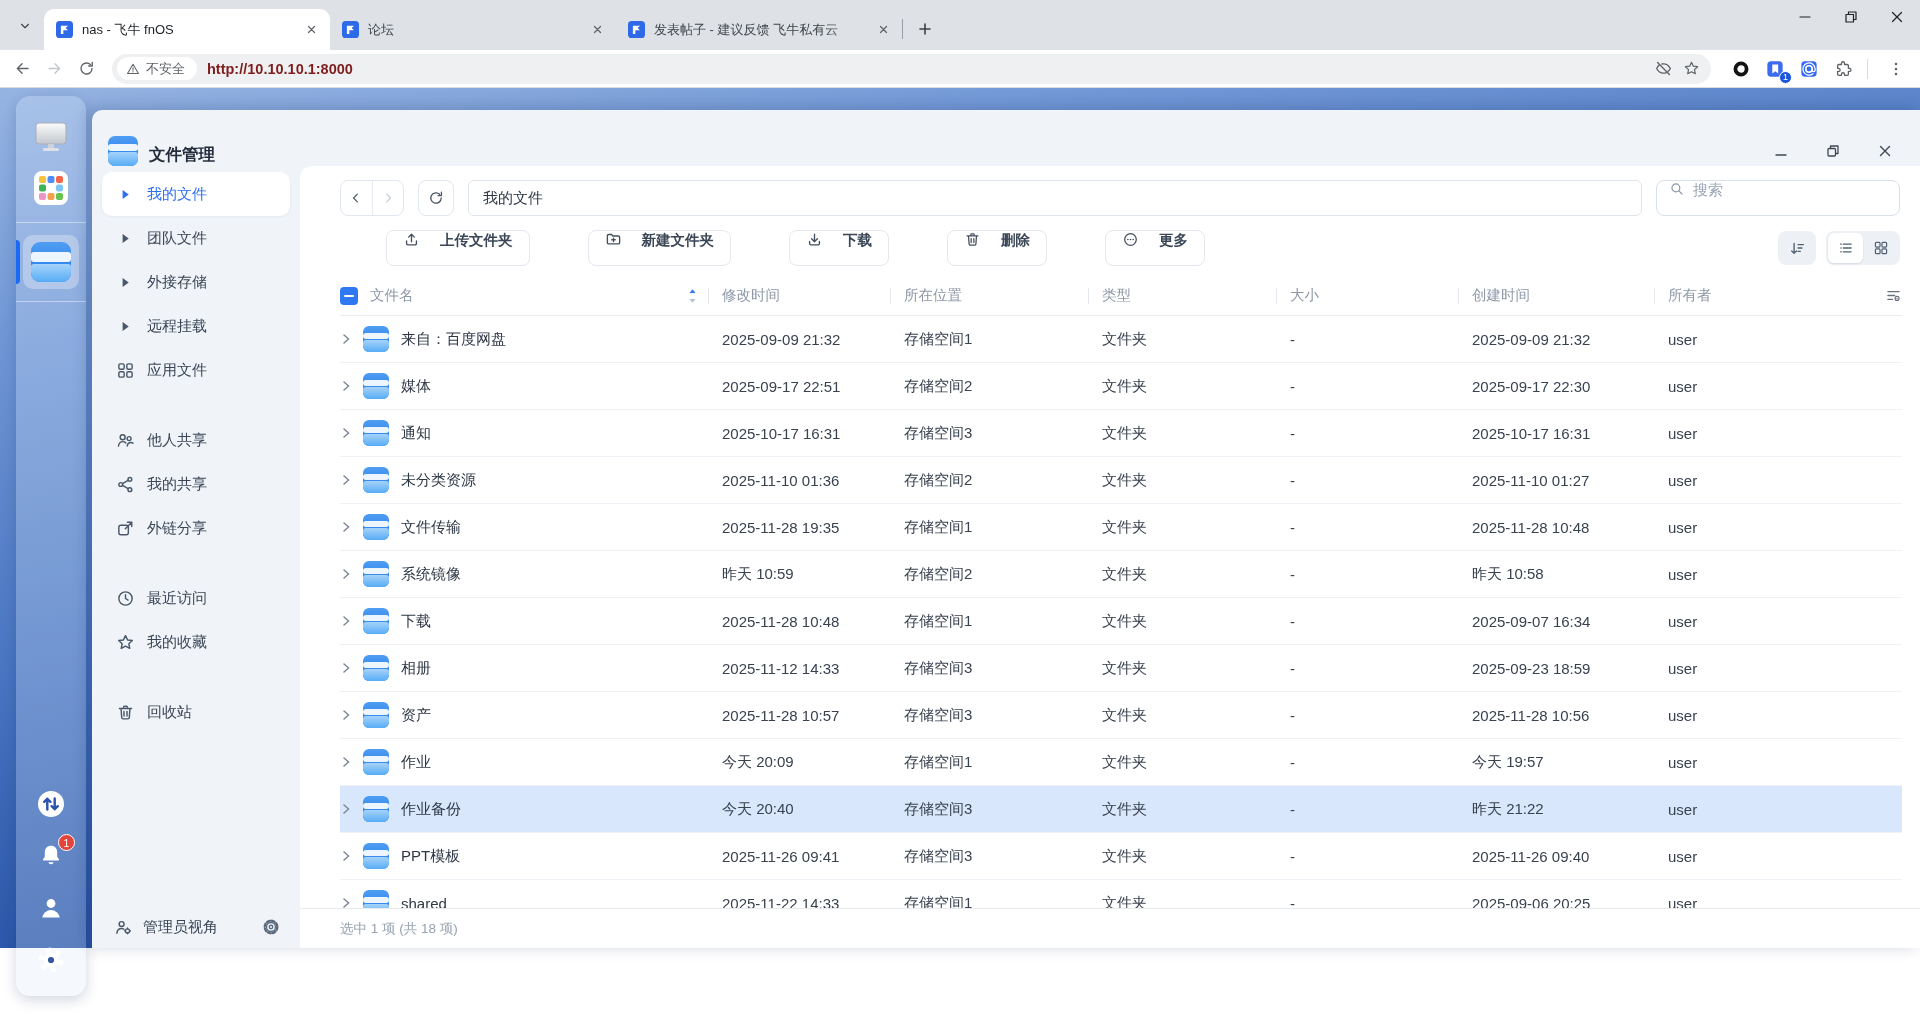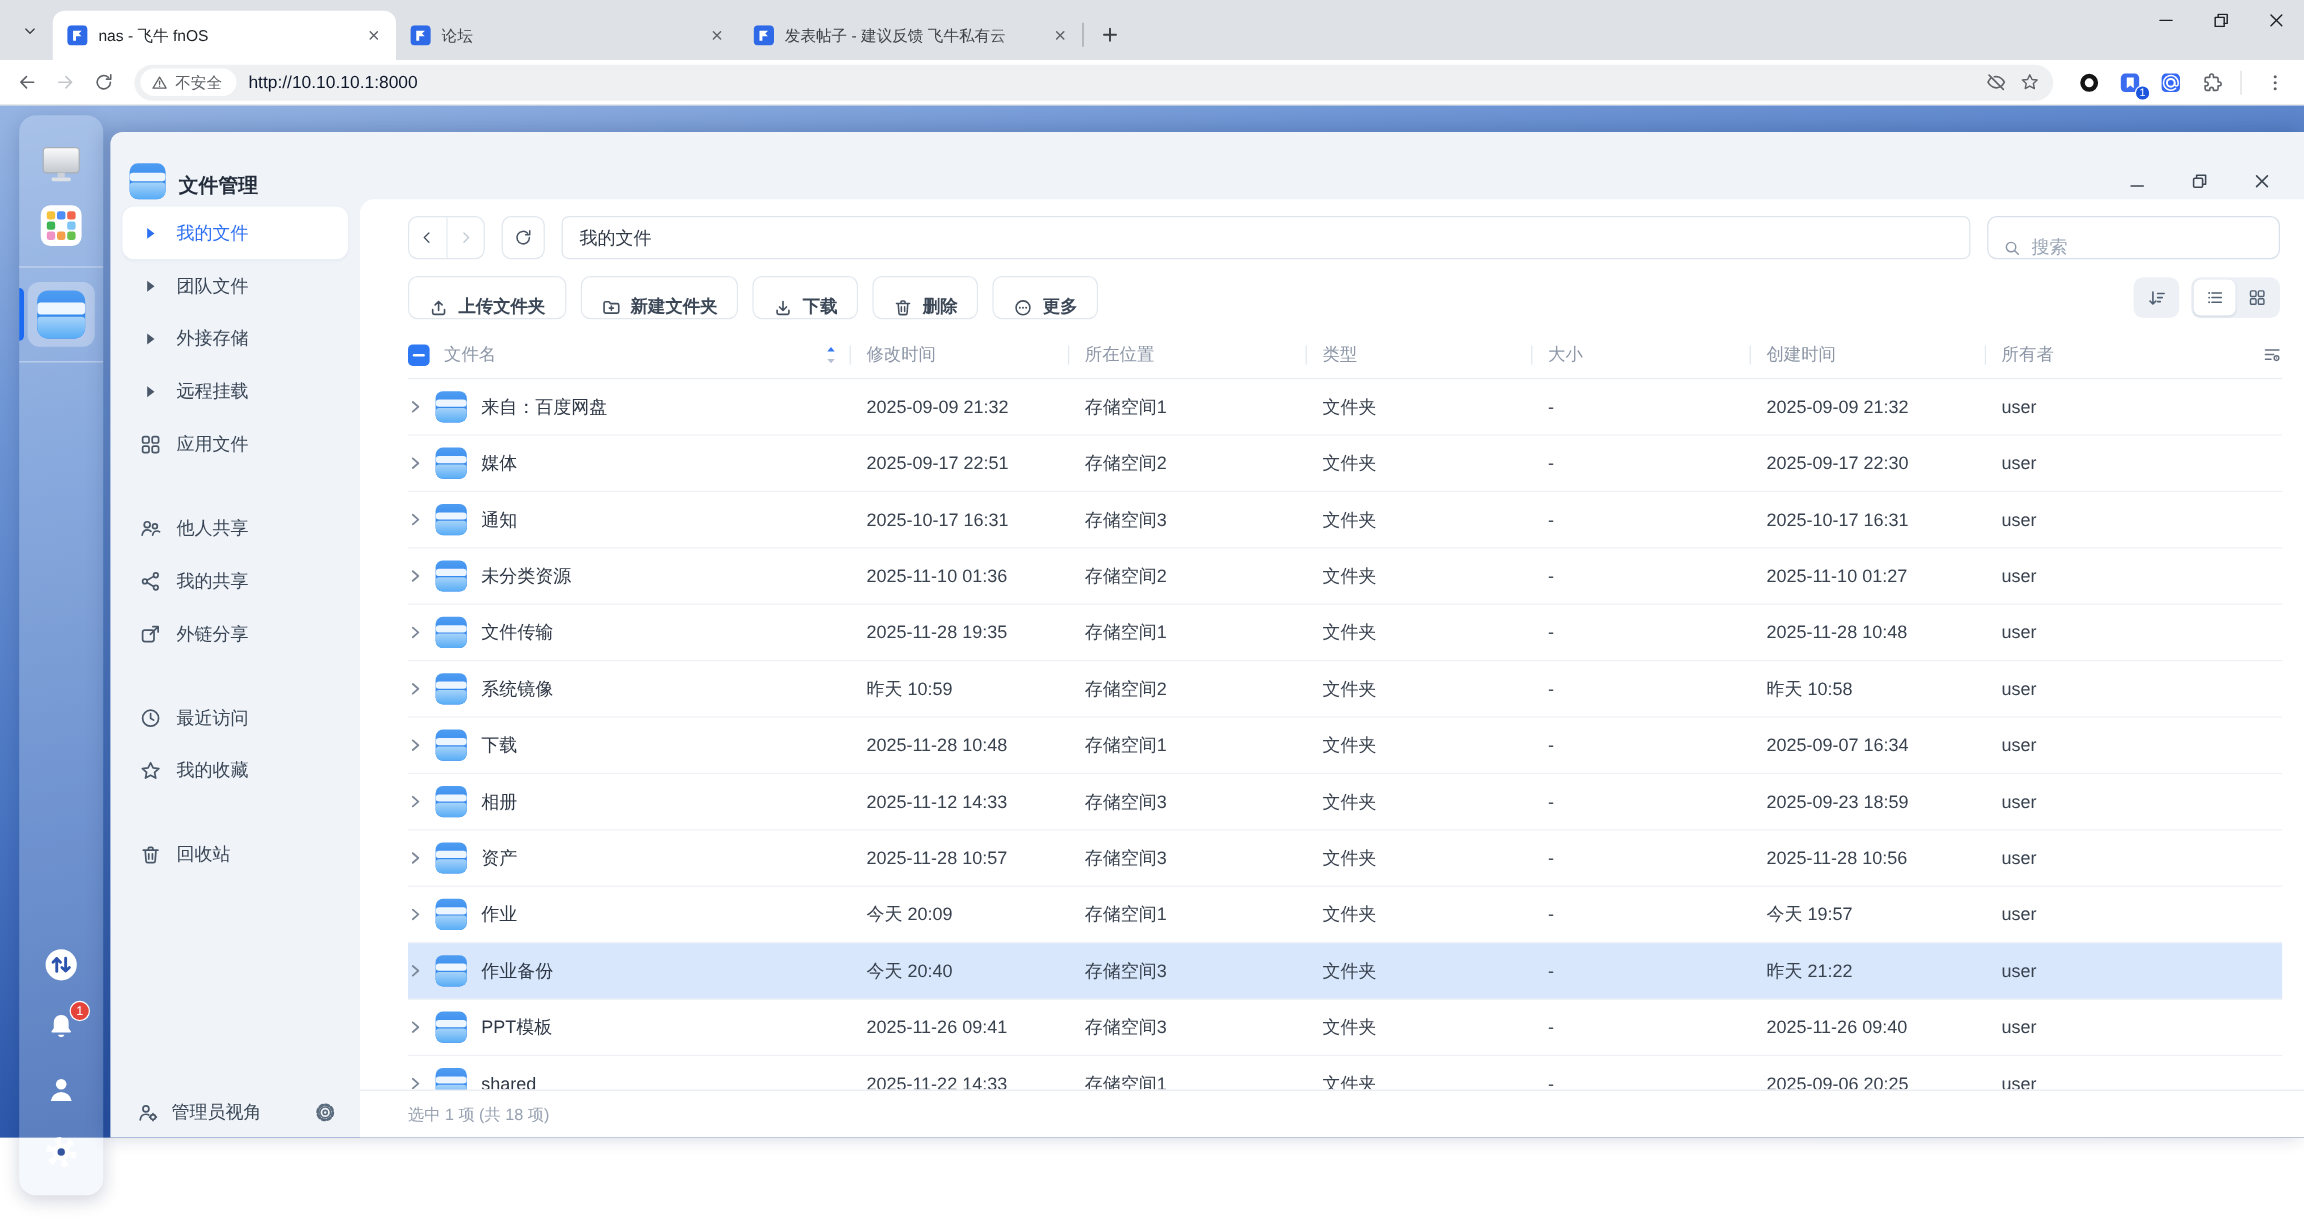--- a/index.html
+++ b/index.html
@@ -27,21 +27,21 @@
   .winctl > div { width:46px; height:34px; display:flex; align-items:center; justify-content:center; color:#202124; }
   .winctl .i { width:12px; height:12px; }
 
   .btoolbar { position:absolute; left:0; top:50px; right:0; height:38px; background:#fff; border-bottom:1px solid #dadce0; display:flex; align-items:center; padding:0 10px 0 6px; }
   .nav-ico { width:32px; height:32px; border-radius:50%; display:flex; align-items:center; justify-content:center; color:#5f6368; }
   .nav-ico .i { width:17px; height:17px; }
   .nav-ico.disabled { color:#c3c7cc; }
   .omnibox { flex:1; height:30px; margin:0 10px; background:#eef0f2; border-radius:15px; display:flex; align-items:center; padding:0 6px 0 5px; }
   .sec-chip { height:23px; background:#fff; border-radius:12px; display:flex; align-items:center; gap:6px; padding:0 12px 0 9px; color:#5f6368; font-size:13px; }
   .sec-chip .i { width:14px; height:14px; }
-  .url { margin-left:10px; color:#0f172a; font-size:14.5px; }
+  .url { margin-left:10px; color:#7f1d1d; font-size:14.5px;font-weight:bold; }
   .omni-ico { width:28px; height:28px; border-radius:50%; display:flex; align-items:center; justify-content:center; color:#5f6368; }
   .omni-ico .i { width:17px; height:17px; }
   .omni-right { margin-left:auto; display:flex; align-items:center; }
   .ext { width:28px; height:28px; display:flex; align-items:center; justify-content:center; margin-left:6px; position:relative; color:#5f6368; }
   .ext .i { width:18px; height:18px; }
   .ext-badge { position:absolute; right:-3px; bottom:-1px; min-width:13px; height:13px; border-radius:7px; background:#1b54dd; border:1.5px solid #fff; color:#fff; font-size:9px; display:flex; align-items:center; justify-content:center; padding:0 2px; }
   .vline { width:1px; height:20px; background:#dadce0; margin:0 8px 0 10px; }
 
   
   .page { position:absolute; left:0; top:88px; right:0; bottom:0; background:linear-gradient(168deg,#96b4e2 0%,#6f96d5 20%,#4a76c2 45%,#2c57aa 68%,#18398e 88%,#102e7a 100%); }
@@ -90,27 +90,27 @@
   
   .main { flex:1; background:#fff; border-top-left-radius:12px; display:flex; flex-direction:column; min-width:0; }
   .pathbar { display:flex; align-items:center; gap:14px; padding:14px 20px 10px 40px; flex:none; }
   .navpill { display:flex; width:64px; height:36px; background:#fff; border:1px solid #e1e7ee; border-radius:8px; overflow:hidden; }
   .navpill > div { flex:1; display:flex; align-items:center; justify-content:center; color:#4a5565; }
   .navpill > div + div { border-left:1px solid #e6ebf1; color:#c2cad4; }
   .navpill .i { width:14px; height:14px; }
   .sqbtn { width:36px; height:36px; border:1px solid #e1e7ee; border-radius:8px; background:#fff; display:flex; align-items:center; justify-content:center; color:#4a5565; }
   .sqbtn .i { width:16px; height:16px; }
   .pathinput { flex:1; height:36px; border:1px solid #dfe5ec; border-radius:6px; display:flex; align-items:center; padding:0 14px; color:#2e3745; background:#fff; }
-  .searchbox { width:244px; height:36px; border:1px solid #d8e0ea; border-radius:8px; display:flex; align-items:flex-end; gap:8px; padding:0 10px 0 12px; background:#fff; }
+  .searchbox { width:244px; height:36px; border:1px solid #d8e0ea; border-radius:8px; display:flex; align-items:flex-start; gap:8px; padding:0 10px 0 12px; background:#fff; }
   .searchbox .i { width:16px; height:16px; color:#8a96a6; }
   .searchbox input { border:none; outline:none; flex:1; min-width:0; font:inherit; font-size:15px; color:#2e3745; background:transparent; }
   .searchbox input::placeholder { color:#9aa6b6; }
 
   .actionbar { display:flex; align-items:center; gap:12px; padding:4px 20px 10px 40px; flex:none; }
-  .abtn { height:36px; display:flex; align-items:flex-end; gap:8px; padding:0 16px; background:#fff; border:1px solid #e3e8ef; border-radius:8px; color:#3b4757; font-weight:700; font-size:14.5px; }
+  .abtn { height:36px; display:flex; align-items:flex-start; gap:20px; padding:0 16px; background:#fff; border:1px solid #e3e8ef; border-radius:8px; color:#3b4757; font-weight:700; font-size:14.5px;margin-left:46px; }
   .abtn .i { width:17px; height:17px; color:#44505f; }
   .act-right { margin-left:auto; display:flex; align-items:center; gap:10px; }
   .tinybtn { width:38px; height:34px; background:#edf1f6; border-radius:8px; display:flex; align-items:center; justify-content:center; color:#516072; }
   .tinybtn .i { width:17px; height:17px; }
   .viewgroup { width:74px; height:34px; background:#edf1f6; border-radius:8px; display:flex; padding:2px; }
   .viewgroup > div { flex:1; border-radius:6px; display:flex; align-items:center; justify-content:center; color:#516072; }
   .viewgroup > div.on { background:#fff; box-shadow:0 1px 2px rgba(30,50,90,.12); }
   .viewgroup .i { width:16px; height:16px; }
 
   .tablewrap { flex:1; display:flex; flex-direction:column; padding:0 18px 0 40px; min-height:0; overflow:hidden; }

